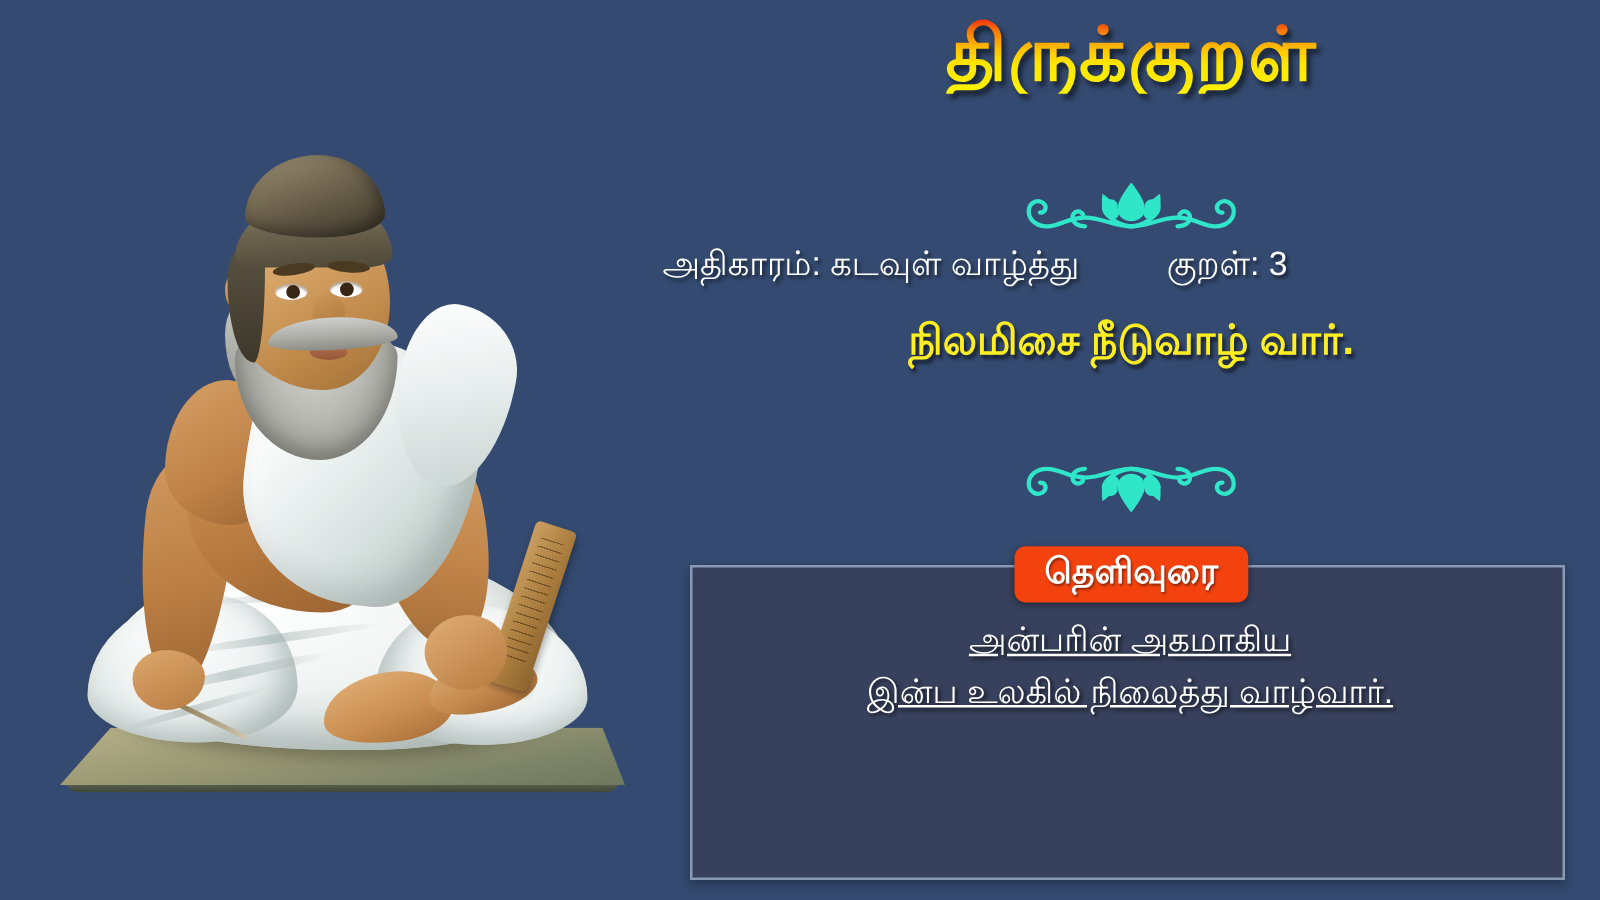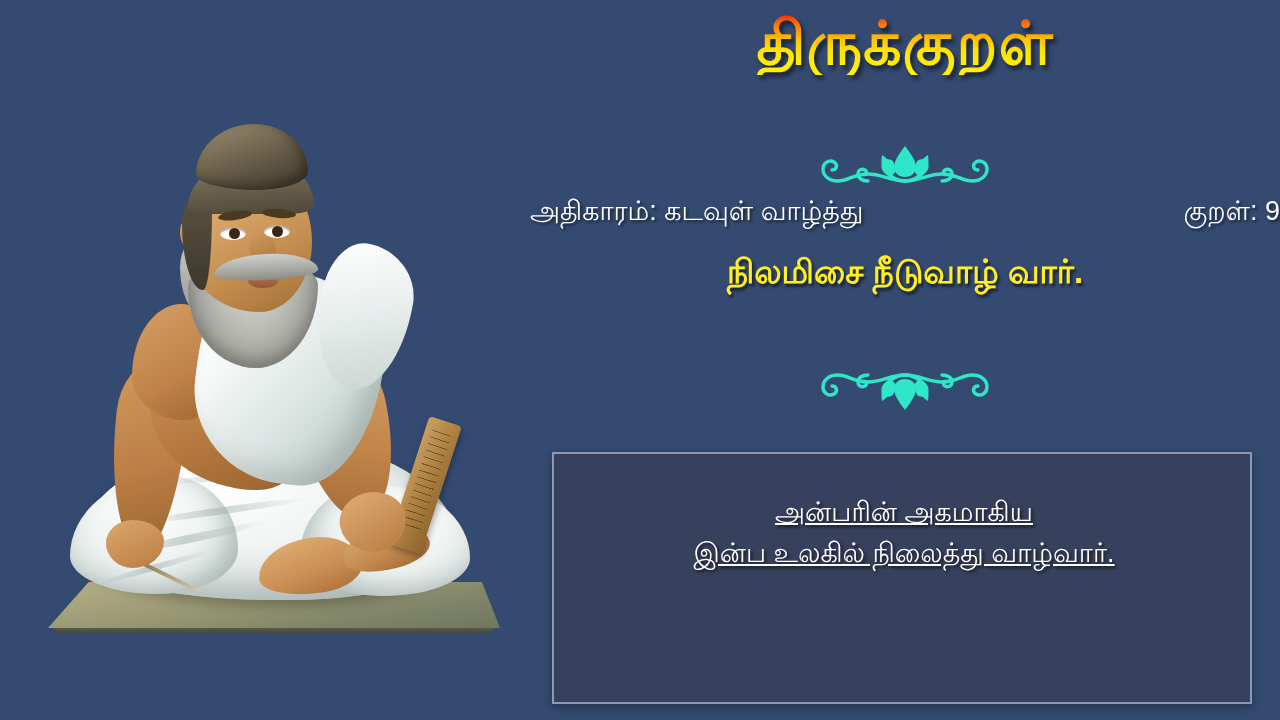--- a/index.html
+++ b/index.html
@@ -329,21 +329,21 @@
   }
   .ornament.top { top: 140px; }
   .ornament.bottom { top: 366px; }
   .ornament svg { width: 100%; height: 100%; display: block; }
 
   .meta-row {
     position: absolute;
     left: 0; top: 196px;
     width: 750px;
     display: flex;
-    justify-content: space-between;
+    justify-content: flex-start;
     align-items: baseline;
     gap: 70px;
     color: #ffffff;
     font-size: 27px;
     text-shadow: 2px 2px 3px rgba(0,0,0,.6);
   }
   .couplet {
     position: absolute;
     left: 0; top: 248px;
     width: 750px;
@@ -461,21 +461,21 @@
           <path d="M152 41 C158 41 162 38 162 34 C162 30 158 28 155 30 C152.5 31.5 153.5 35 156 34.5"></path>
         </g>
         <path d="M115 6 C122 15 126 22 126 27 C126 33 121 37 115 37 C109 37 104 33 104 27 C104 22 108 15 115 6 Z" fill="#2fe6c8"></path>
         <path d="M92 15 C99 20 104 25 105 29 C106 33 103 36 99 35 C94 34 90 27 92 15 Z" fill="#2fe6c8"></path>
         <path d="M138 15 C131 20 126 25 125 29 C124 33 127 36 131 35 C136 34 140 27 138 15 Z" fill="#2fe6c8"></path>
       </svg>
     </div>
 
     <div class="meta-row">
       <span>அதிகாரம்: கடவுள் வாழ்த்து</span>
-      <span>குறள்: 9</span>
+      <span>குறள்: 3</span>
     </div>
 
     <div class="couplet">
       <div>நிலமிசை நீடுவாழ் வார்.</div>
     </div>
 
     <div class="ornament bottom">
       <svg viewBox="0 0 230 50" xmlns="http://www.w3.org/2000/svg">
         <g transform="translate(0,50) scale(1,-1)">
           <g fill="none" stroke="#2fe6c8" stroke-width="3.4" stroke-linecap="round">
@@ -488,20 +488,21 @@
           </g>
           <path d="M115 6 C122 15 126 22 126 27 C126 33 121 37 115 37 C109 37 104 33 104 27 C104 22 108 15 115 6 Z" fill="#2fe6c8"></path>
           <path d="M92 15 C99 20 104 25 105 29 C106 33 103 36 99 35 C94 34 90 27 92 15 Z" fill="#2fe6c8"></path>
           <path d="M138 15 C131 20 126 25 125 29 C124 33 127 36 131 35 C136 34 140 27 138 15 Z" fill="#2fe6c8"></path>
         </g>
       </svg>
     </div>
 
     <div class="explain-box"></div>
 
+    <div class="badge">தெளிவுரை</div>
 
     <div class="explain-text">
       <div>அன்பரின் அகமாகிய</div>
       <div>இன்ப உலகில் நிலைத்து வாழ்வார்.</div>
     </div>
 
   </div>
 </div>
 
 </body></html>

